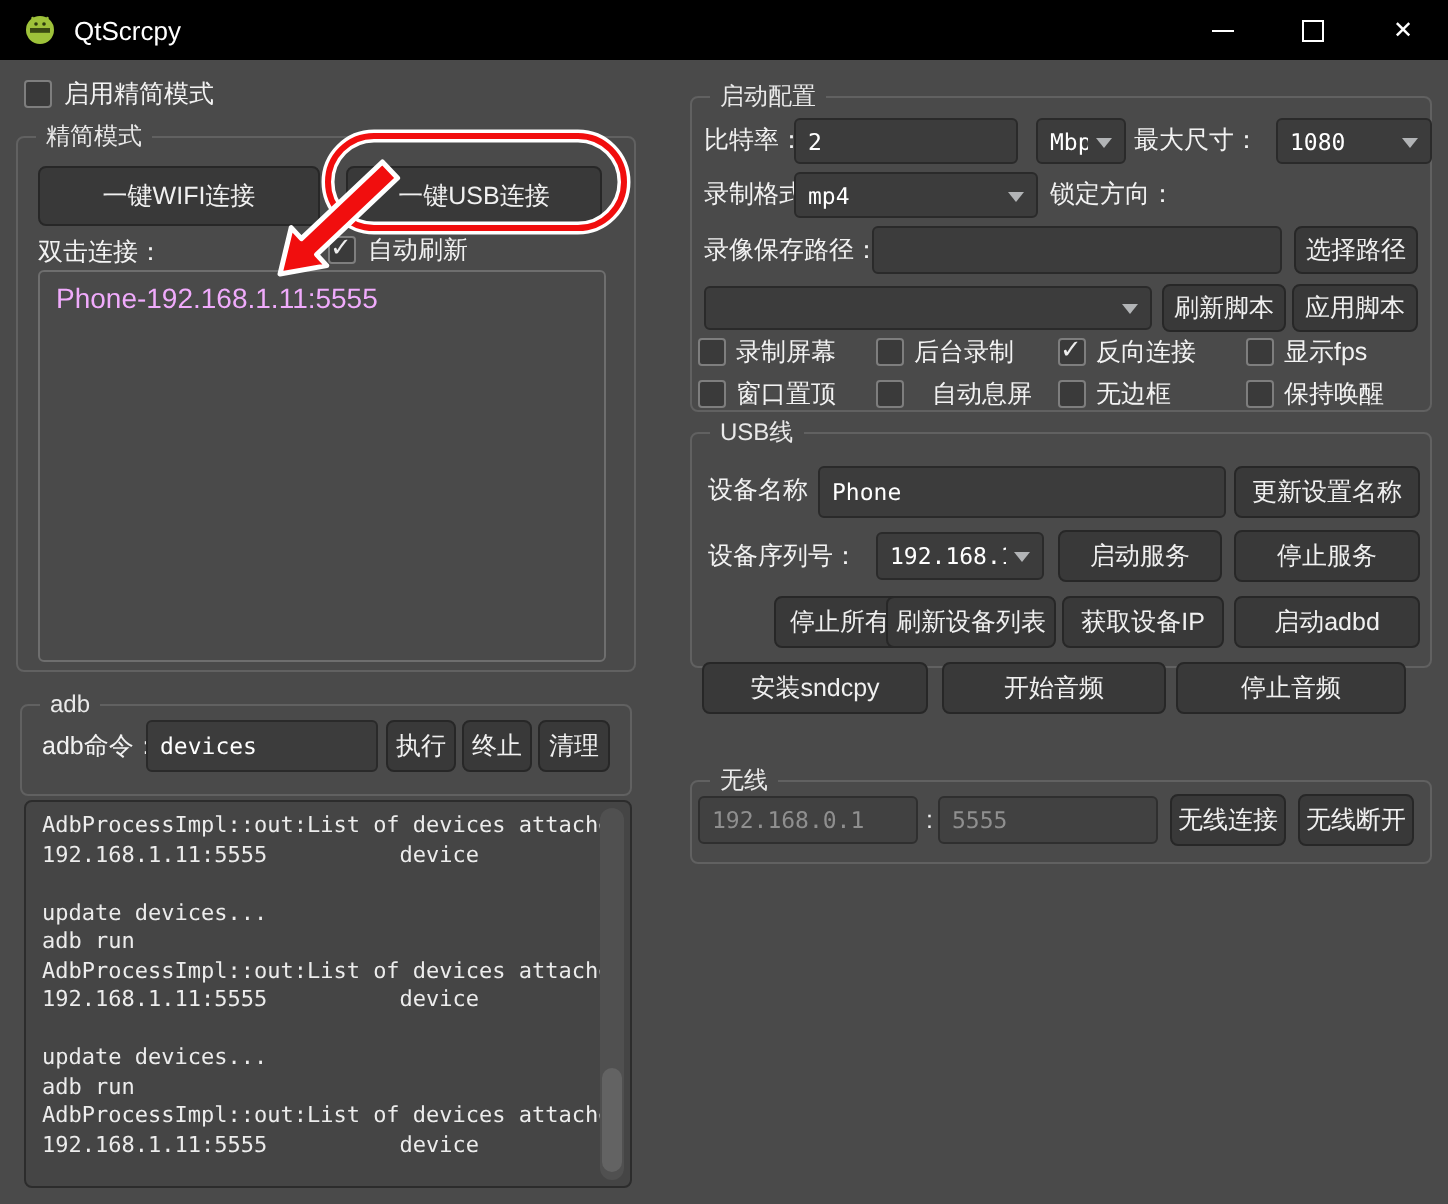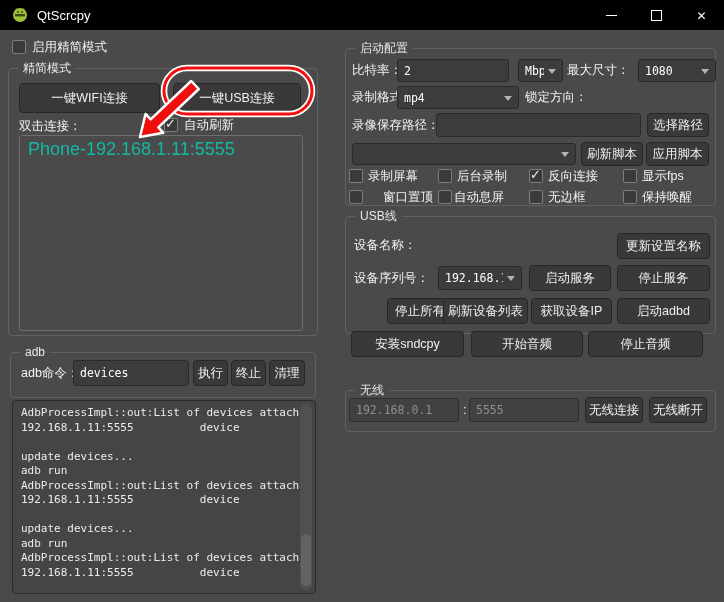--- a/index.html
+++ b/index.html
@@ -24,21 +24,21 @@
          font-size:12px;display:flex;align-items:center;padding:0 6px;box-sizing:border-box;white-space:nowrap;overflow:hidden;}
   .mono{font-family:"DejaVu Sans Mono","Liberation Mono",monospace;font-size:11.5px;}
   .combo{padding-right:18px;}
   .combo::after{content:"";position:absolute;right:6px;top:50%;margin-top:-2px;
                 border-left:4px solid transparent;border-right:4px solid transparent;border-top:5px solid #b2b4b6;}
   .combo .val{overflow:hidden;white-space:nowrap;display:block;}
   .cb-row{display:flex;align-items:center;gap:6px;}
   .cb-box{width:12px;height:12px;background:#3a3a3a;border:1px solid #7e7e7e;border-radius:2px;position:relative;flex:none;}
   .cb-box.checked::after{content:"✓";position:absolute;left:0;top:-3px;color:#ededed;font-size:13px;font-weight:bold;}
   .list{position:absolute;background:#4a4a4a;border:1px solid #6e6e6e;border-radius:3px;padding:5px 8px;box-sizing:border-box;}
-  .list-item{font-size:18px;color:#14b8a6;line-height:17px;white-space:nowrap;}
+  .list-item{font-size:14px;color:#f0abfc;line-height:17px;white-space:nowrap;}
   .log{position:absolute;background:#454545;border:1px solid #2c2c2c;border-radius:4px;box-sizing:border-box;overflow:hidden;}
   .log pre{margin:0;padding:5px 8px;font-family:"DejaVu Sans Mono","Liberation Mono",monospace;
            font-size:11px;line-height:14.5px;color:#ececec;white-space:pre;}
   .sb-track{position:absolute;right:3px;top:3px;bottom:3px;width:12px;background:#505050;border-radius:6px;}
   .sb-thumb{position:absolute;left:1px;width:10px;height:52px;top:130px;border-radius:5px;background:#636363;}
   .dim-input{background:#414141;border-color:#2f2f2f;color:#8f8f8f;}
   .opt-grid{position:absolute;display:grid;grid-template-columns:89px 91px 94px 87px;row-gap:7px;align-items:center;}
   .annotation{position:absolute;pointer-events:none;}
 </style>
 </head>
@@ -166,46 +166,47 @@
         <div class="cb-row" style="gap:5px;">
           <span class="cb-box checked"></span>
           <span class="lbl">反向连接</span>
         </div>
 
         <div class="cb-row" style="gap:5px;">
           <span class="cb-box"></span>
           <span class="lbl">显示fps</span>
         </div>
 
-        <div class="cb-row" style="gap:20px;">
+        <div class="cb-row" style="gap:5px;">
           <span class="cb-box"></span>
           <span class="lbl">窗口置顶</span>
         </div>
 
-        <div class="cb-row" style="gap:2px;">
+        <div class="cb-row" style="gap:14px;">
           <span class="cb-box"></span>
           <span class="lbl">自动息屏</span>
         </div>
 
         <div class="cb-row" style="gap:5px;">
           <span class="cb-box"></span>
           <span class="lbl">无边框</span>
         </div>
 
         <div class="cb-row" style="gap:5px;">
           <span class="cb-box"></span>
           <span class="lbl">保持唤醒</span>
         </div>
       </div>
   </div>
 
   <div class="group" style="left:345px;top:216px;width:371px;height:118px;">
     <span class="group-title">USB线</span>
 
     <span class="lbl abs" style="left:8px;top:21px;">设备名称：</span>
+    <div class="input mono" style="left:63px;top:16px;width:204px;height:26px;">Phone</div>
     <div class="btn" style="left:271px;top:16px;width:93px;height:26px;">更新设置名称</div>
 
     <span class="lbl abs" style="left:8px;top:54px;">设备序列号：</span>
     <div class="input combo" style="left:92px;top:49px;width:84px;height:24px;">
       <span class="val mono">192.168.1.11:5555</span>
     </div>
     <div class="btn" style="left:183px;top:48px;width:82px;height:26px;">启动服务</div>
     <div class="btn" style="left:271px;top:48px;width:93px;height:26px;">停止服务</div>
 
     <div class="btn" style="left:3px;top:81px;width:91px;height:26px;margin-left:38px;">停止所有服务</div>

